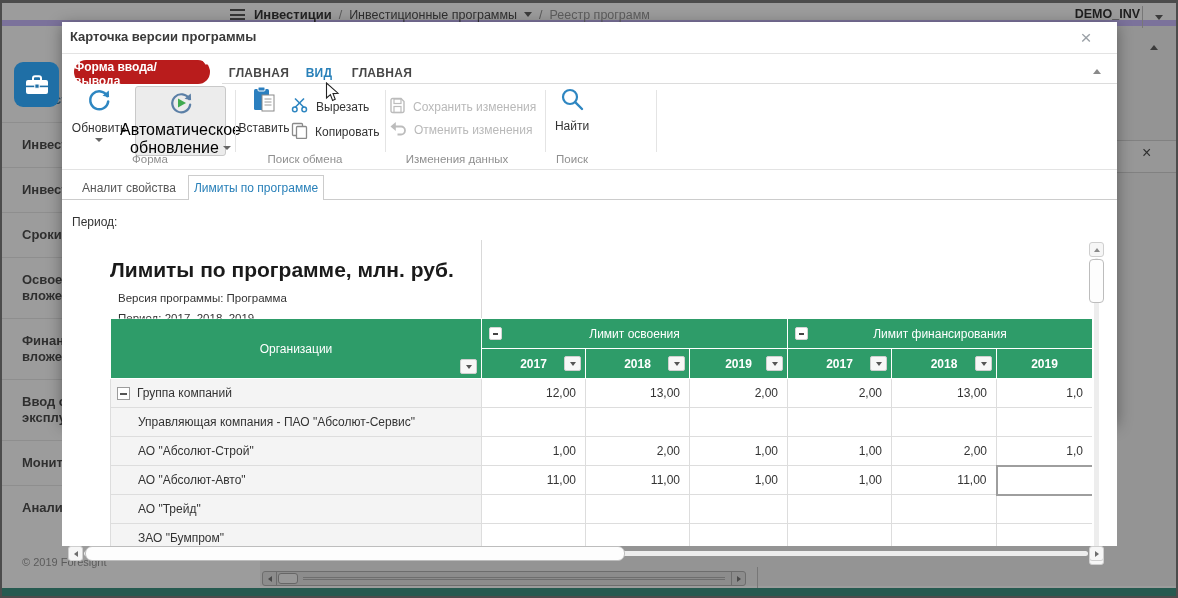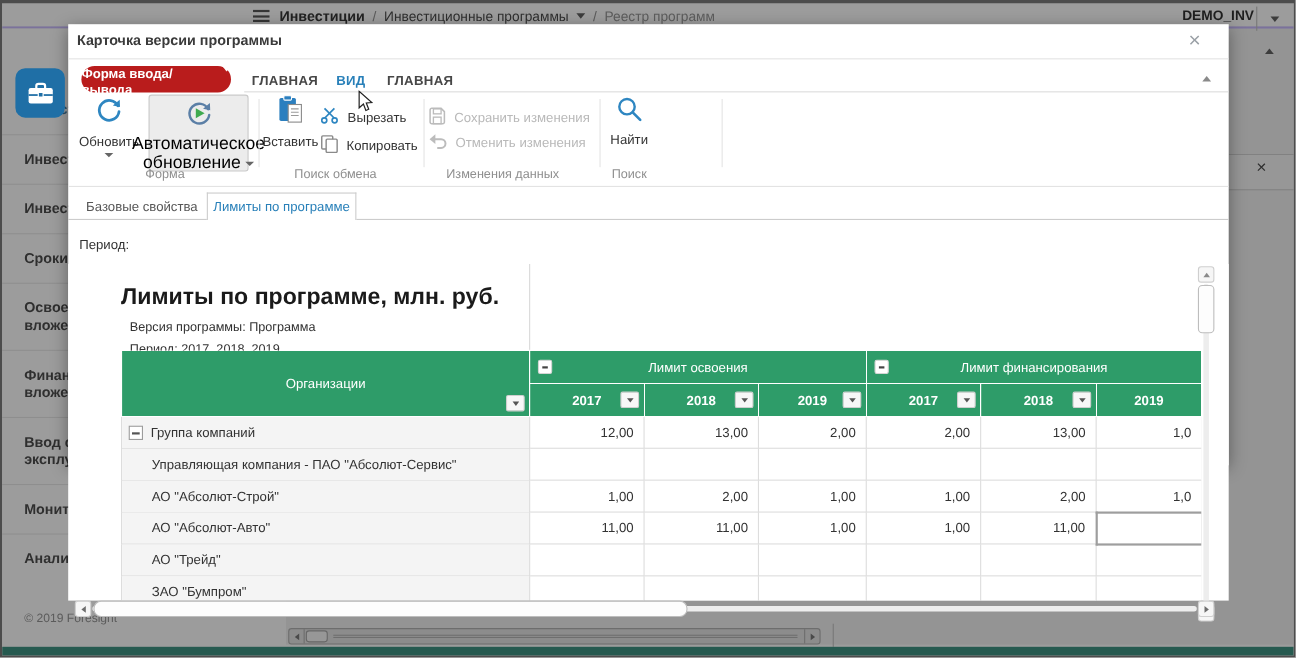--- a/index.html
+++ b/index.html
@@ -2,21 +2,21 @@
 <html><head>
 <meta charset="utf-8">
 <style>
   * { box-sizing: border-box; margin: 0; padding: 0; }
   html,body { background:#888; }
   body { font-family: "Liberation Sans","DejaVu Sans",sans-serif; }
   .screen { position:relative; width:1178px; height:598px; background:#fff; overflow:hidden; }
   .frame { position:absolute; inset:0; border:2px solid #4c4c4c; border-top-width:3px; pointer-events:none; z-index:60; }
 
   
-  .topbar { position:absolute; left:2px; top:3px; width:1174px; height:23px; background:#fff; border-bottom:2px solid #c4b5fd; display:flex; align-items:center; z-index:1; }
+  .topbar { position:absolute; left:2px; top:3px; width:1174px; height:23px; background:#fff; border-bottom:6px solid #c4b5fd; display:flex; align-items:center; z-index:1; }
   .hamburger { position:absolute; left:228px; top:6px; width:15px; height:11px; display:flex; flex-direction:column; justify-content:space-between; }
   .hamburger i { display:block; height:2px; background:#4a4a4a; }
   .crumbs { position:absolute; left:252px; top:0; height:23px; display:flex; align-items:center; gap:7px; font-size:12.5px; color:#3d3d3d; white-space:nowrap; }
   .crumb-root { font-weight:bold; color:#262626; font-size:13px; }
   .crumb-sep { color:#8a8a8a; }
   .crumb-last { color:#8f8f8f; }
   .tri-dn { width:0; height:0; border-left:4px solid transparent; border-right:4px solid transparent; border-top:5px solid #555; display:inline-block; }
   .user-name { position:absolute; right:36px; top:4px; font-size:12.5px; font-weight:bold; color:#1f1f1f; }
   .user-dd { position:absolute; right:2px; top:3px; width:32px; height:22px; border-left:1px solid #bdbdbd; display:flex; align-items:center; justify-content:center; }
 
@@ -287,21 +287,21 @@
           <circle cx="11" cy="11" r="7" fill="none" stroke="#2e86c1" stroke-width="2.2"></circle>
           <line x1="16.2" y1="16.2" x2="23" y2="23" stroke="#2e86c1" stroke-width="2.4" stroke-linecap="round"></line>
         </svg>
       </span>
       <span class="lbl">Найти</span>
     </div>
     <div class="grp-label" style="left:478px; width:64px;">Поиск</div>
     <div class="rib-sep" style="left:594px;"></div>
     <div class="rib-bottom"></div>
 
-    <div class="form-tab inactive" style="left:8px; width:118px;">Базовые свойства</div>
+    <div class="form-tab inactive" style="left:8px; width:118px;">Аналит свойства</div>
     <div class="form-tab active" style="left:126px; width:136px;">Лимиты по программе</div>
     <div class="form-tabline"></div>
 
     <div class="period-label">Период:</div>
 
     <div class="report">
       <div class="rep-vline"></div>
       <div class="rep-title">Лимиты по программе, млн. руб.</div>
       <div class="rep-sub" style="top:52px;">Версия программы: Программа</div>
       <div class="rep-sub" style="top:72px;">Период: 2017, 2018, 2019</div>

